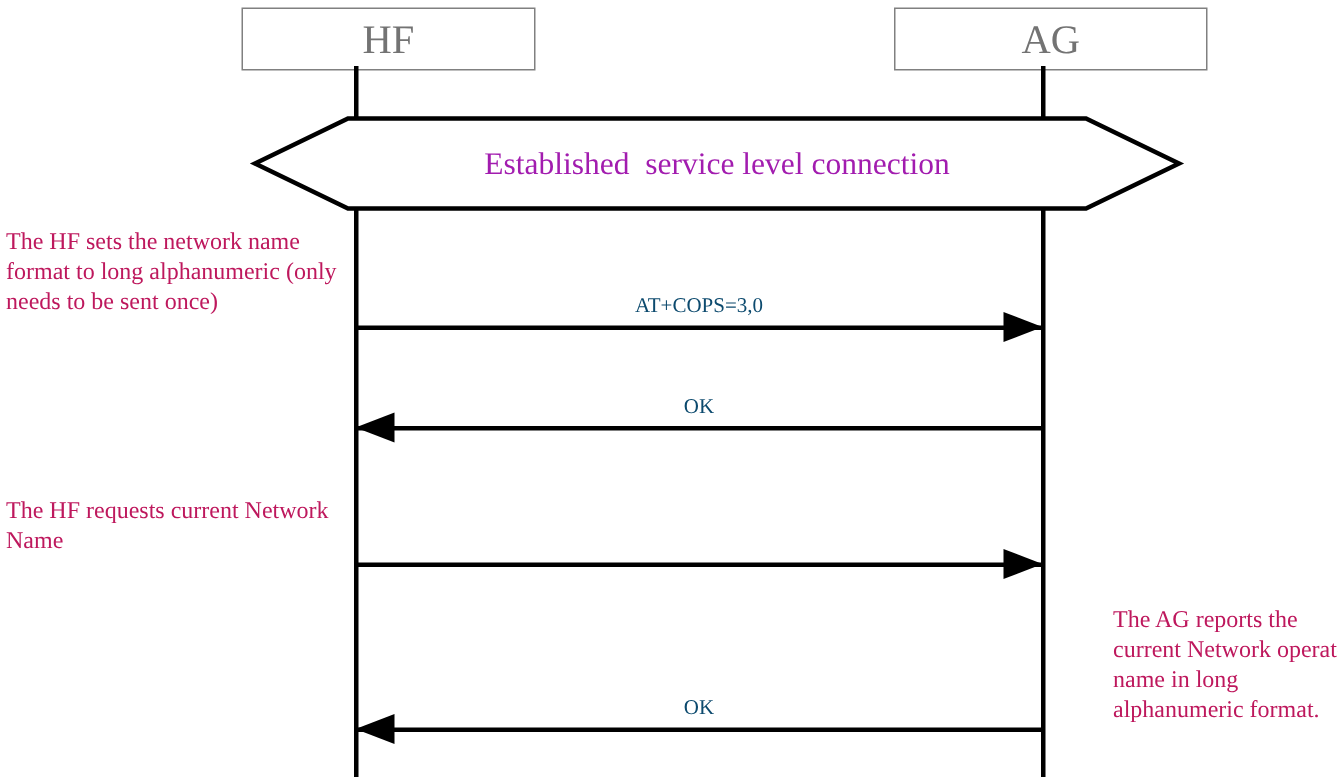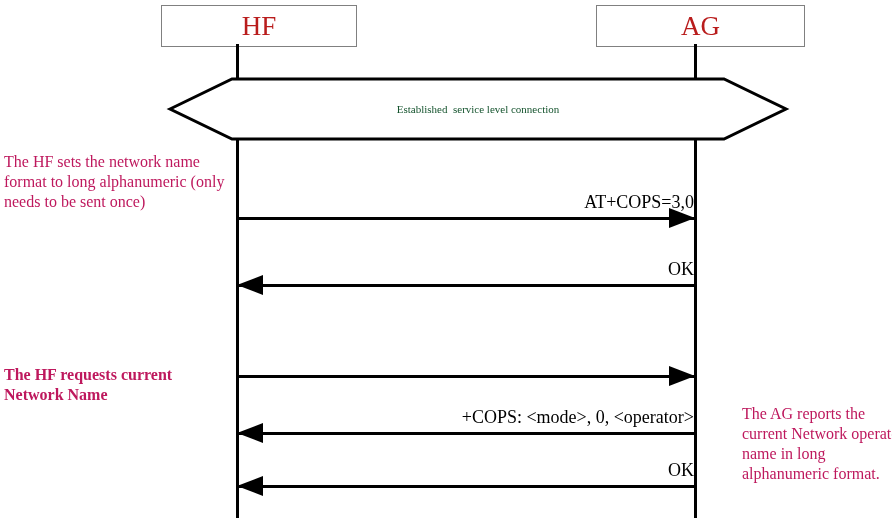--- a/index.html
+++ b/index.html
@@ -19,21 +19,21 @@
   
   .actor-box {
     position: absolute;
     box-sizing: border-box;
     border: 1px solid #808080;
     background: #ffffff;
     display: flex;
     align-items: center;
     justify-content: center;
     font-size: 27px;
-    color: #b91c1c;
+    color: #737373;
     line-height: 1;
   }
   #actor-hf { left: 161px; top: 5px; width: 196px; height: 42px; }
   #actor-ag { left: 596px; top: 5px; width: 209px; height: 42px; }
 
   
   .lifeline {
     position: absolute;
     width: 3px;
     background: #000000;
@@ -52,22 +52,22 @@
   #hex-wrap svg { display: block; }
   .hex-label {
     position: absolute;
     left: 0;
     top: 0;
     width: 624px;
     height: 66px;
     display: flex;
     align-items: center;
     justify-content: center;
-    font-size: 11px;
-    color: #14532d;
+    font-size: 21px;
+    color: #a21caf;
     white-space: pre;
   }
 
   
   .msg {
     position: absolute;
     height: 22px;
   }
   .msg-line {
     position: absolute;
@@ -91,41 +91,41 @@
   }
   .arrow-left {
     left: -1px;
     border-right: 26px solid #000000;
   }
   .msg-label {
     position: absolute;
     left: 0;
     right: 0;
     bottom: 7px;
-    text-align: right;
-    font-size: 18px;
-    color: #000000;
+    text-align: center;
+    font-size: 14px;
+    color: #0c4a6e;
     white-space: nowrap;
   }
 
   #msg-1 { left: 238px; top: 198px; width: 456px; }
   #msg-2 { left: 238px; top: 265px; width: 456px; }
   #msg-3 { left: 238px; top: 356px; width: 456px; }
   #msg-4 { left: 238px; top: 413px; width: 456px; }
   #msg-5 { left: 238px; top: 466px; width: 456px; }
 
   
   .note {
     position: absolute;
     font-size: 16px;
     line-height: 1.26;
     color: #be185d;
   }
   #note-left-1 { left: 4px; top: 152px; width: 222px; }
-  #note-left-2 { left: 4px; top: 365px; width: 222px; font-weight: bold; }
+  #note-left-2 { left: 4px; top: 331px; width: 222px; }
   #note-right-1 { left: 718px; top: 404px; width: 172px; margin-left: 24px; }
 </style>
 </head>
 <body>
 
 <div id="canvas">
 
   <div class="actor-box" id="actor-hf">
     <span>HF</span>
   </div>
@@ -154,25 +154,20 @@
     <div class="msg-label">OK</div>
     <div class="msg-line"></div>
     <div class="arrowhead arrow-left"></div>
   </div>
 
   <div class="msg" id="msg-3">
     <div class="msg-line"></div>
     <div class="arrowhead arrow-right"></div>
   </div>
 
-  <div class="msg" id="msg-4">
-    <div class="msg-label">+COPS: &lt;mode&gt;, 0, &lt;operator&gt;</div>
-    <div class="msg-line"></div>
-    <div class="arrowhead arrow-left"></div>
-  </div>
 
   <div class="msg" id="msg-5">
     <div class="msg-label">OK</div>
     <div class="msg-line"></div>
     <div class="arrowhead arrow-left"></div>
   </div>
 
   <div class="note" id="note-left-1">The HF sets the network name format to long alphanumeric (only needs to be sent once)</div>
 
   <div class="note" id="note-left-2">The HF requests current Network Name</div>

